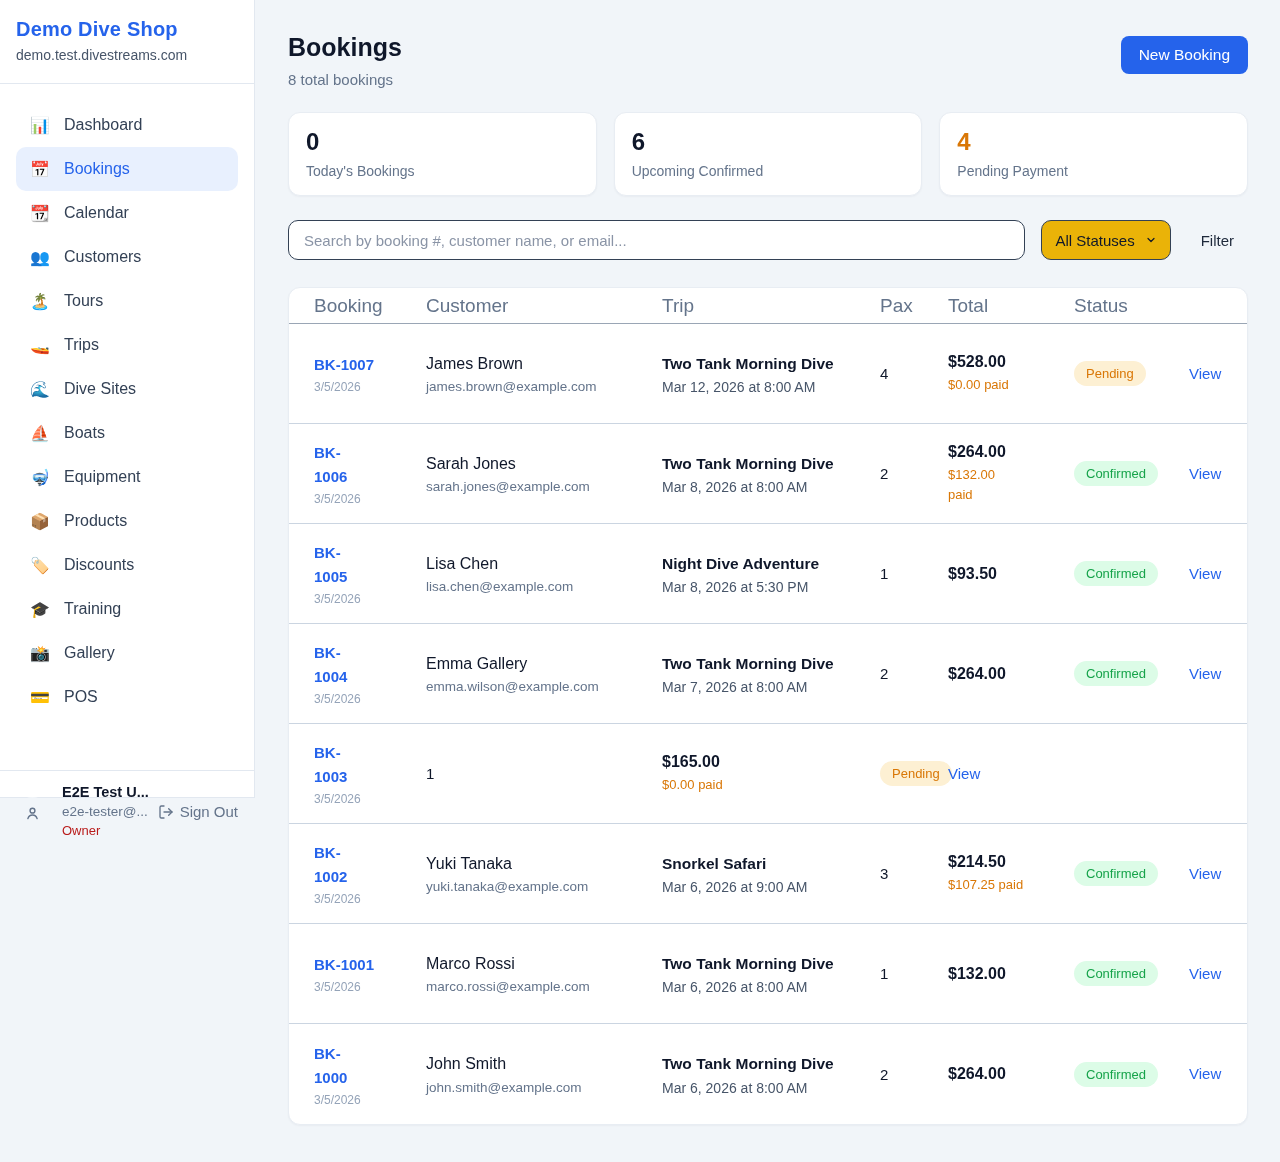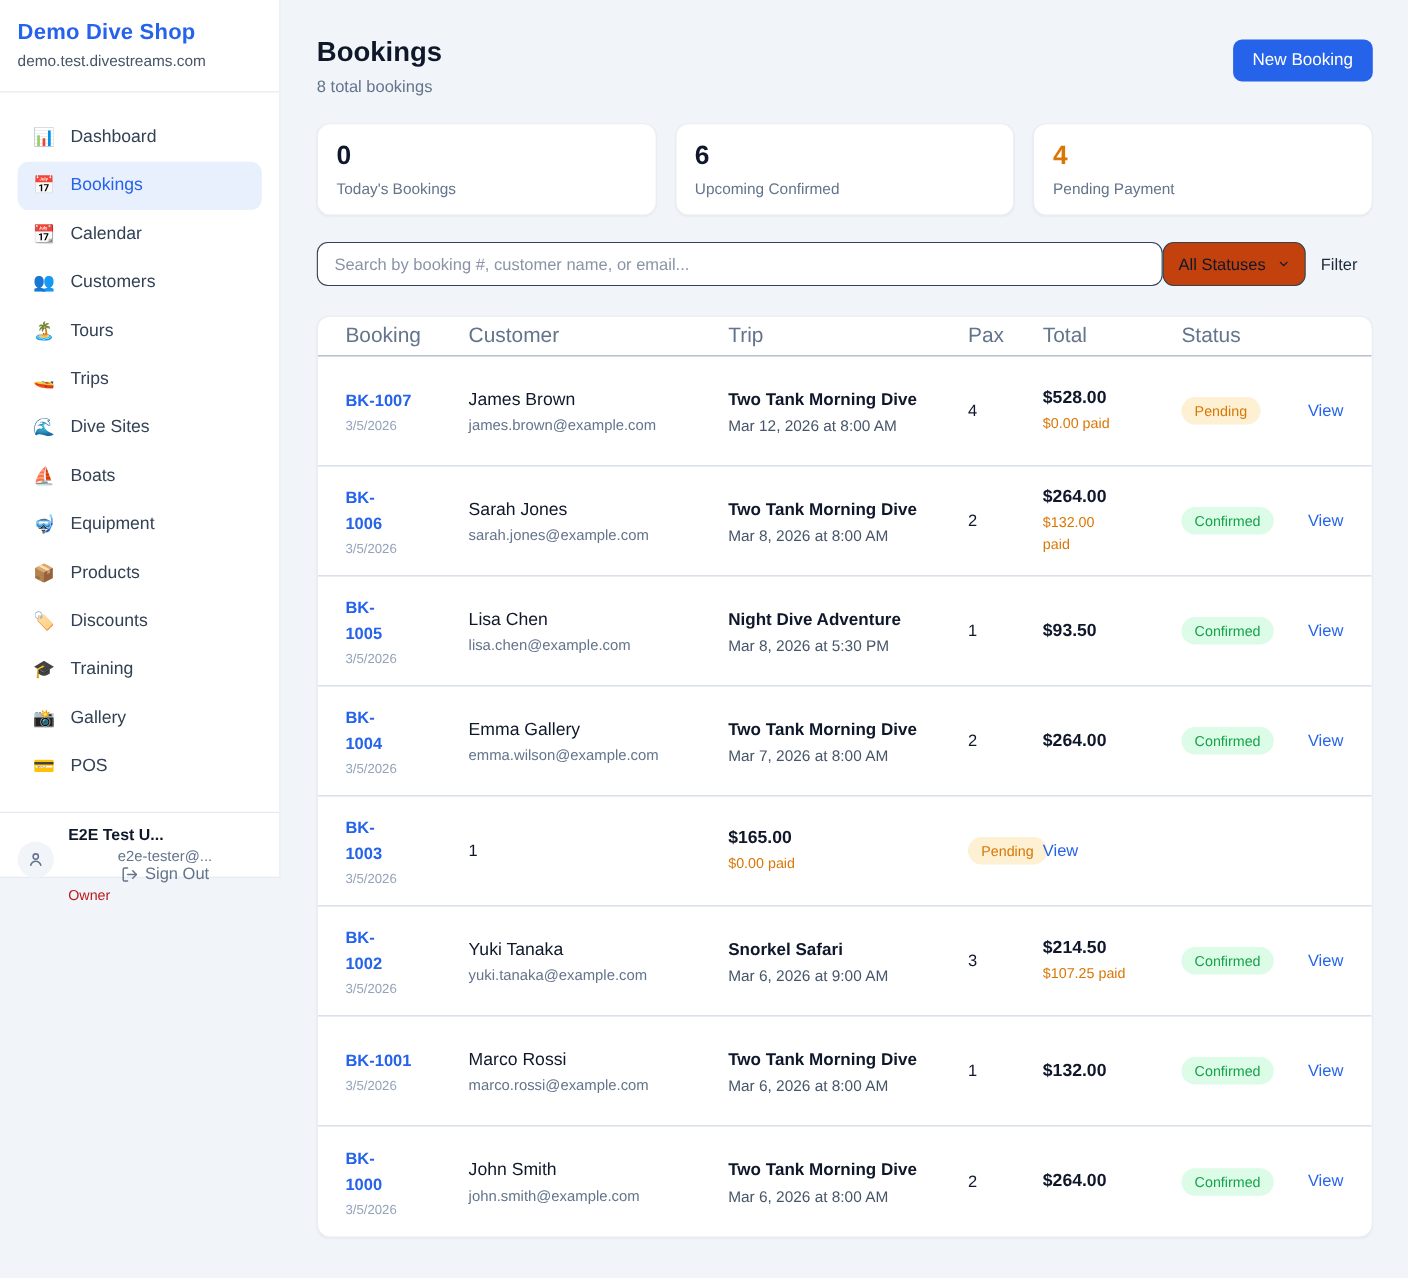--- a/index.html
+++ b/index.html
@@ -25,30 +25,30 @@
   .nav { padding:19px 16px; flex:1; }
   .nav-item {
     display:flex; align-items:center; gap:13px;
     height:44px; padding:0 14px; border-radius:10px;
     font-size:16px; color:#334155; cursor:pointer;
   }
   .nav-item.active { background:#e8f0fe; color:#2563eb; font-weight:500; }
   .nav-icon { width:21px; font-size:16px; text-align:center; flex:0 0 auto; }
   .user-footer {
     border-top:1px solid #e2e8f0;
-    padding:13px 16px; display:flex; gap:13px; align-items:flex-start;
+    padding:13px 16px; display:flex; gap:13px; align-items:flex-start;margin-top:32px;
   }
   .avatar {
     width:33px; height:33px; border-radius:50%; background:#f1f5f9;
     display:flex; align-items:center; justify-content:center; flex:0 0 auto;
     margin-top:13px;
   }
   .user-info { flex:1; min-width:0; }
   .user-name { font-size:14.5px; font-weight:700; color:#0f172a; }
-  .user-line2 { display:flex; align-items:center; justify-content:space-between; margin-top:3px;flex-direction:column; }
+  .user-line2 { display:flex; align-items:center; justify-content:space-between; margin-top:3px; }
   .user-email { font-size:13.5px; color:#64748b; }
   .signout { display:flex; align-items:center; gap:6px; color:#64748b; font-size:15px; cursor:pointer; }
   .user-role { font-size:13px; color:#b91c1c; margin-top:3px; }
 
   
   .main { margin-left:255px; padding:33px 32px 0 33px; }
   .page-header { display:flex; align-items:flex-start; justify-content:space-between; }
   .page-title { font-size:25px; font-weight:700; color:#0f172a; }
   .page-subtitle { font-size:15px; color:#64748b; margin-top:9px; }
   .btn-primary {
@@ -60,29 +60,29 @@
   .stats { display:flex; gap:17px; margin-top:24px; }
   .stat-card {
     flex:1; background:#fff; border:1px solid #e8edf3; border-radius:12px;
     padding:15px 17px; height:84px;
     box-shadow:0 1px 2px rgba(15,23,42,.04);
   }
   .stat-value { font-size:24px; font-weight:700; color:#0f172a; }
   .stat-value.warn { color:#d97706; }
   .stat-label { font-size:14px; color:#64748b; margin-top:7px; }
 
-  .controls { display:flex; align-items:center; margin-top:24px; }
+  .controls { display:flex; align-items:center; margin-top:24px; gap:16px; }
   .search-input {
     flex:1; height:40px; border:1px solid #334155; border-radius:10px;
     padding:0 15px; font-size:15px; font-family:inherit; color:#0f172a;
     background:#fff; outline:none;
   }
   .search-input::placeholder { color:#8a94a6; }
   .status-select {
-    height:40px; border:1px solid #334155; border-radius:10px; background:#c2410c;
+    height:40px; border:1px solid #334155; border-radius:10px; background:#eab308;
     display:flex; align-items:center; gap:10px; padding:12px 13px;
     font-size:15px; color:#0f172a; cursor:pointer; flex:0 0 auto;
   }
   .filter-btn {
     background:none; border:none; font-family:inherit; font-size:15px;
     color:#1e293b; padding:0 14px; cursor:pointer;
   }
 
   
   .table-card {

